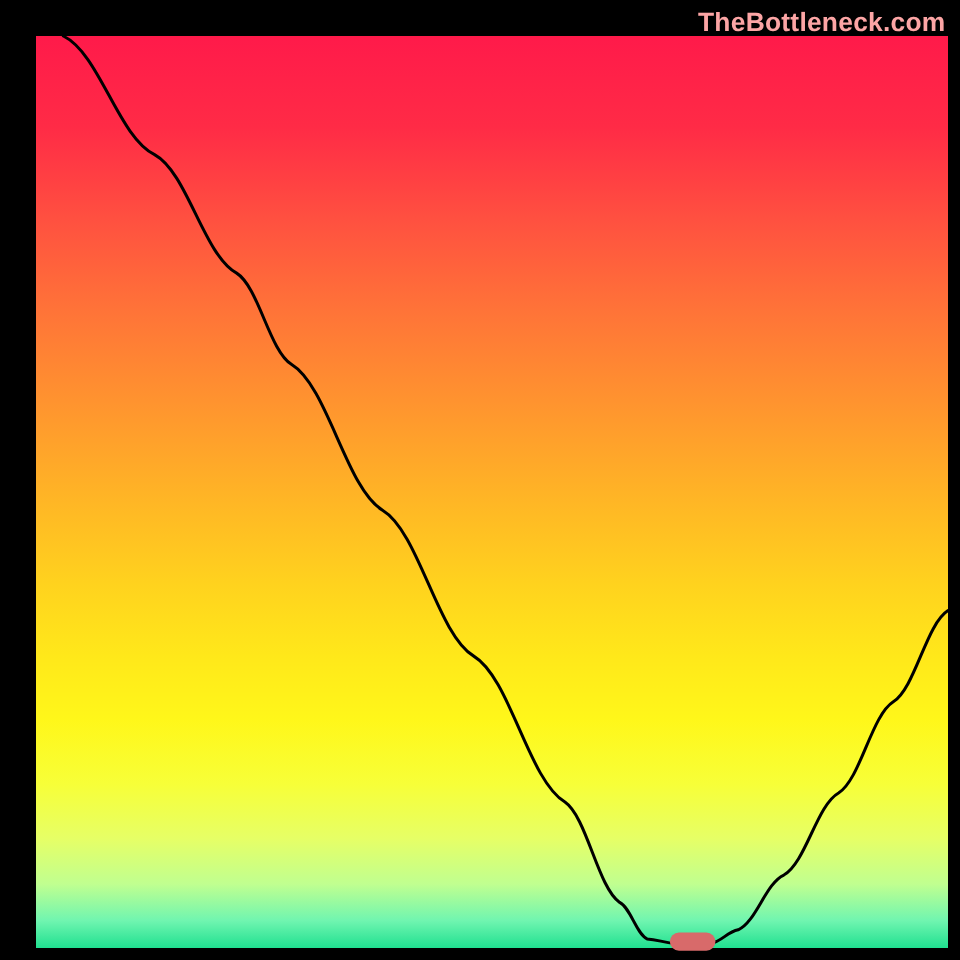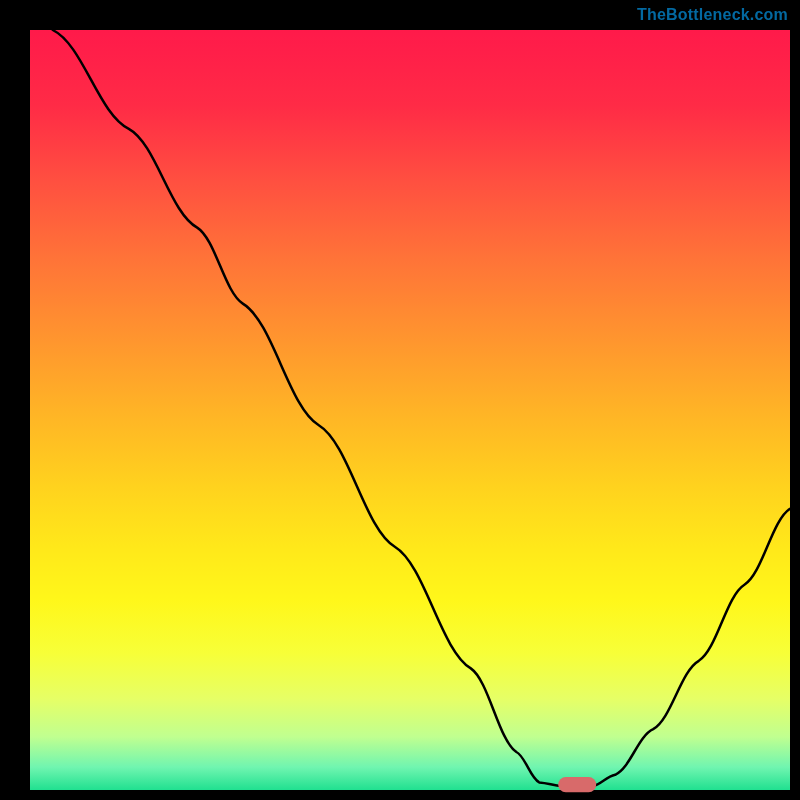--- a/index.html
+++ b/index.html
@@ -15,23 +15,23 @@
     position: absolute;
     top: 0;
     left: 0;
     width: 800px;
     height: 800px;
   }
   .watermark {
     position: absolute;
     top: 6px;
     right: 12px;
-    font-size: 16px;
+    font-size: 22px;
     font-weight: bold;
-    color: #0369a1;
+    color: #fca5a5;
     letter-spacing: 0.2px;
   }
 </style>
 </head>
 <body>
 
 <div class="chart-container">
   <svg id="chart-svg" width="800" height="800" viewBox="0 0 800 800">
       <defs>
         <linearGradient id="bg-grad" x1="0" y1="0" x2="0" y2="1">

